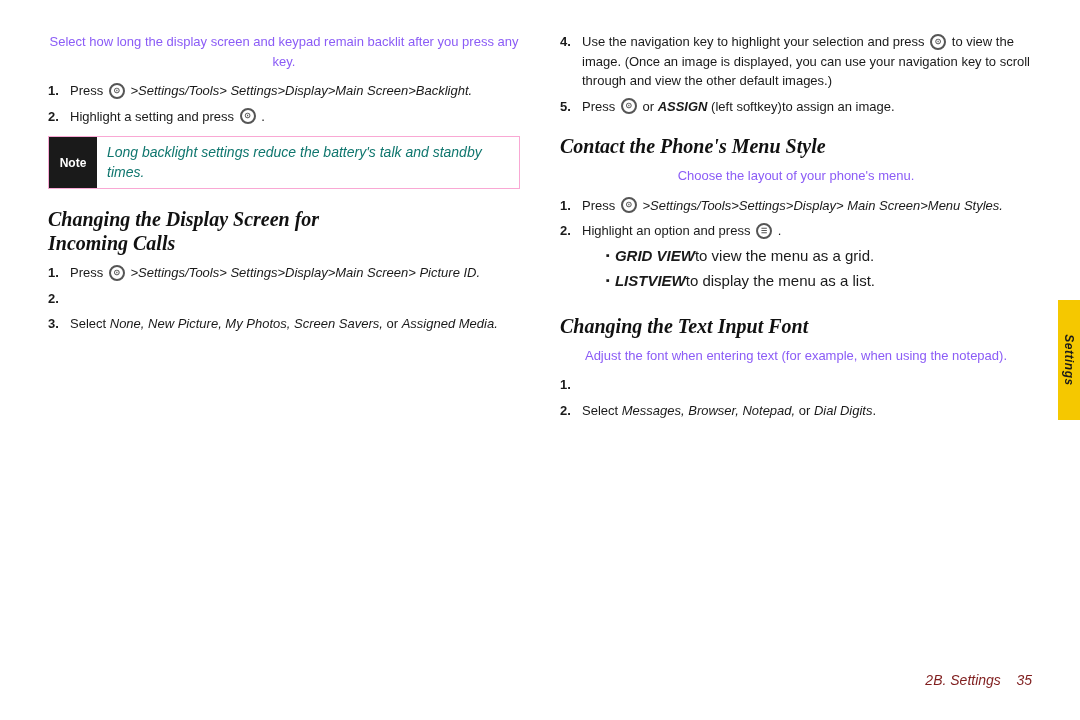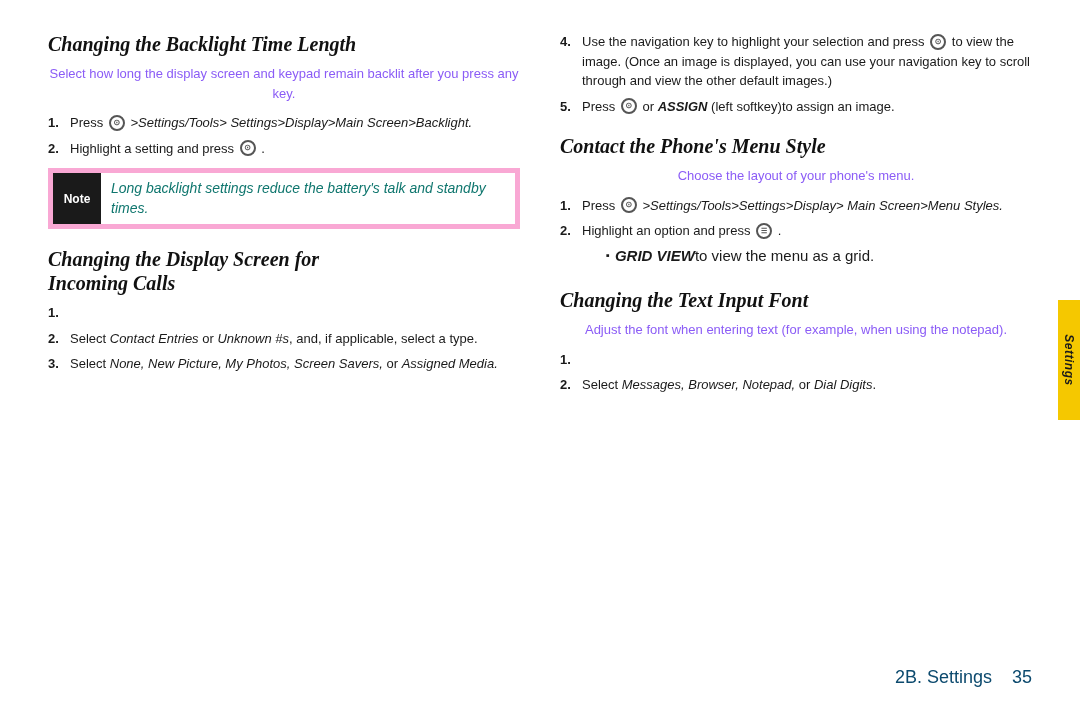--- a/index.html
+++ b/index.html
@@ -100,21 +100,21 @@
     }
 
     em {
       font-style: italic;
     }
 
     .note-box {
       display: flex;
       align-items: center;
       margin: 10px 0 14px 0;
-      border: 5px solid #f9a8d4;
+      border: 1px solid #f9a8d4;
     }
 
     .note-label {
       background: #1a1a1a;
       color: #fff;
       font-weight: bold;
       font-size: 12px;
       padding: 6px 10px;
       min-width: 48px;
       display: flex;
@@ -172,22 +172,23 @@
 
     .footer {
       display: flex;
       justify-content: flex-end;
       align-items: center;
       padding-top: 10px;
       border-top: none;
     }
 
     .footer-text {
-      font-size: 18px;
-      color: #0c4a6e;
+      font-size: 14px;
+      color: #7f1d1d;
+      font-style: italic;
     }
 
     
     .side-tab {
       position: absolute;
       right: 0;
       top: 50%;
       transform: translateY(-50%);
       width: 22px;
       height: 120px;
@@ -209,21 +210,20 @@
   </style>
 </head>
 <body>
 
 <div class="page-container">
   <div class="content-area">
 
     <div class="left-col">
 
       <div class="section-gap">
-        <div class="section-title">Changing the Backlight Time Length</div>
         <div class="section-body">Select how long the display screen and keypad remain backlit after you press any key.</div>
         <ol class="numbered-list">
           <li>
             <span class="num">1.</span>
             <span>Press <span class="icon-circle">⊙</span> <em>&gt;Settings/Tools&gt; Settings&gt;Display&gt;Main Screen&gt;Backlight.</em></span>
           </li>
           <li>
             <span class="num">2.</span>
             <span>Highlight a setting and press <span class="icon-circle">⊙</span> .</span>
           </li>
@@ -233,24 +233,24 @@
           <div class="note-label">Note</div>
           <div class="note-text">Long backlight settings reduce the battery's talk and standby times.</div>
         </div>
       </div>
 
       <div class="section-gap">
         <div class="section-title"><em>Changing the Display Screen for<br>Incoming Calls</em></div>
         <ol class="numbered-list">
           <li>
             <span class="num">1.</span>
+            <span>Press <span class="icon-circle">⊙</span> <em>&gt;Settings/Tools&gt; Settings&gt;Display&gt;Main Screen&gt; Picture ID.</em></span>
           </li>
           <li>
             <span class="num">2.</span>
-            <span>Select <em>Contact Entries</em> or <em>Unknown #s</em>, and, if applicable, select a type.</span>
           </li>
           <li>
             <span class="num">3.</span>
             <span>Select <em>None, New Picture, My Photos, Screen Savers,</em> or <em>Assigned Media.</em></span>
           </li>
         </ol>
       </div>
 
     </div>
 
@@ -276,20 +276,21 @@
           <li>
             <span class="num">1.</span>
             <span>Press <span class="icon-circle">⊙</span> <em>&gt;Settings/Tools&gt;Settings&gt;Display&gt; Main Screen&gt;Menu Styles.</em></span>
           </li>
           <li>
             <span class="num">2.</span>
             <span>
               Highlight an option and press <span class="icon-menu">☰</span> .
               <ul class="bullet-list">
                 <li><em><strong>GRID VIEW</strong></em> to view the menu as a grid.</li>
+                <li><em><strong>LISTVIEW</strong></em> to display the menu as a list.</li>
               </ul>
             </span>
           </li>
         </ol>
       </div>
 
       <div class="section-gap">
         <div class="section-title">Changing the Text Input Font</div>
         <div class="section-body">Adjust the font when entering text (for example, when using the notepad).</div>
         <ol class="numbered-list">

